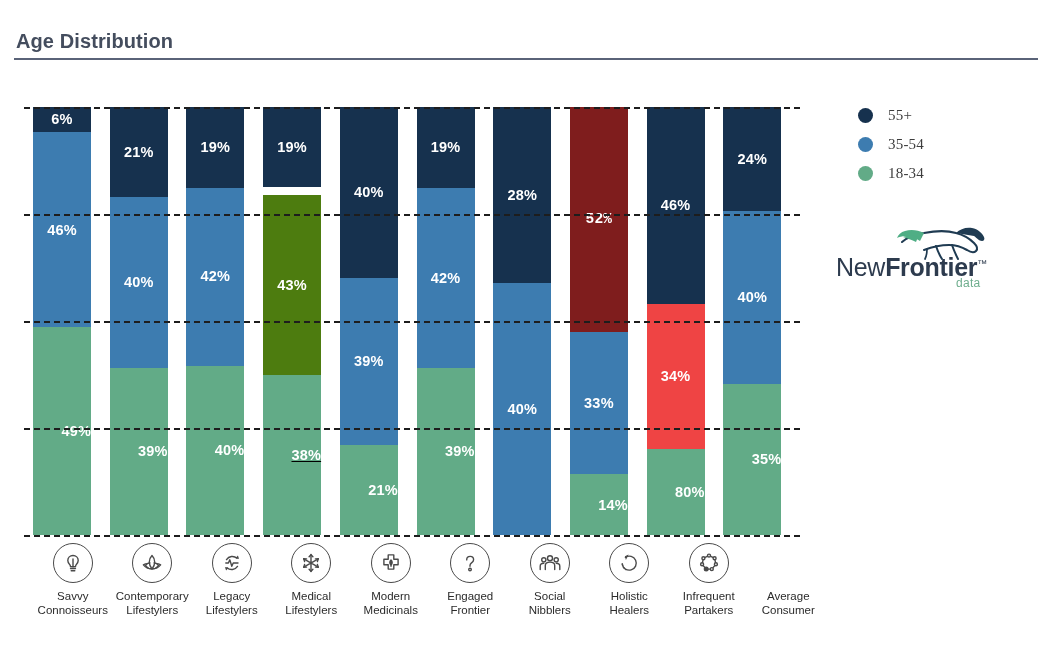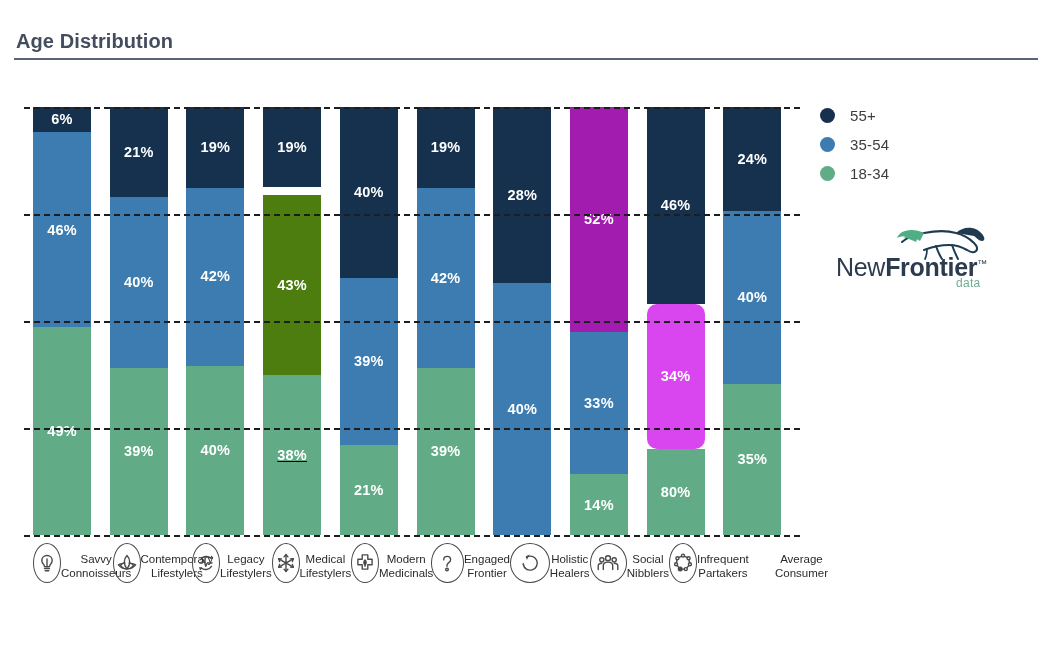--- a/index.html
+++ b/index.html
@@ -97,34 +97,34 @@
     color: #ffffff;
     font-size: 14.5px;
     font-weight: 600;
     letter-spacing: .2px;
     line-height: 1;
     position: relative;
     z-index: 2;
   }
   .seg.s55 { background: #16314e; }
   .seg.s3554 { background: #3d7cb0; }
-  .seg.s1834 { background: #62ab87; }
+  .seg.s1834 { background: #62ab87; justify-content: flex-end; }
 
   
   .xaxis {
     position: absolute;
     left: 33px;
     top: 543px;
     width: 795px;
     display: flex;
   }
   .xcell {
     width: 79.5px;
     display: flex;
-    flex-direction: row;
+    flex-direction: column;
     align-items: center;
   }
   .xicon {
     width: 40px;
     height: 40px;
     border: 1.4px solid #4a4a4a;
     border-radius: 50%;
     display: flex;
     align-items: center;
     justify-content: center;
@@ -136,22 +136,23 @@
     font-size: 11.5px;
     color: #2b2b2b;
     text-align: center;
     line-height: 13.5px;
     white-space: pre-line;
   }
 
   
   .legend {
     position: absolute;
-    left: 820px;
+    left: 858px;
     top: 101px;
+    font-family: Liberation Serif, serif;
   }
   .legend-row {
     display: flex;
     align-items: center;
     height: 29px;
   }
   .legend-dot {
     width: 15px; height: 15px;
     border-radius: 50%;
     margin-right: 15px;
@@ -296,37 +297,37 @@
             <div class="seg s55" style="flex: 28 0 0px; background: rgb(22, 49, 78); text-align: right;">
               <span class="seg-label">28%</span>
             </div>
             <div class="seg s3554" style="flex: 40 0 0px; background: rgb(61, 124, 176);">
               <span class="seg-label">40%</span>
             </div>
           </div>
         </div>
         <div class="bar-slot">
           <div class="bar">
-            <div class="seg s55" style="flex: 52 0 0px; background: #a21caf;">
+            <div class="seg s55" style="flex: 52 0 0px; background: #7f1d1d; font-family: Liberation Mono, monospace;">
               <span class="seg-label">52%</span>
             </div>
             <div class="seg s3554" style="flex: 33 0 0px; background: rgb(61, 124, 176);">
               <span class="seg-label">33%</span>
             </div>
             <div class="seg s1834" style="flex: 14 0 0px; background: rgb(98, 171, 135);">
               <span class="seg-label">14%</span>
             </div>
           </div>
         </div>
         <div class="bar-slot">
           <div class="bar">
             <div class="seg s55" style="flex: 46 0 0px; background: rgb(22, 49, 78);">
               <span class="seg-label">46%</span>
             </div>
-            <div class="seg s3554" style="flex: 34 0 0px; background: #d946ef; border-radius: 10px;">
+            <div class="seg s3554" style="flex: 34 0 0px; background: #ef4444;">
               <span class="seg-label">34%</span>
             </div>
             <div class="seg s1834" style="flex: 20 0 0px; background: rgb(98, 171, 135);">
               <span class="seg-label">80%</span>
             </div>
           </div>
         </div>
         <div class="bar-slot">
           <div class="bar">
             <div class="seg s55" style="flex: 24 0 0px; background: rgb(22, 49, 78);">
@@ -416,40 +417,40 @@
             <path style="fill:none;stroke:#4a4a4a;stroke-width:1.4;stroke-linecap:round;stroke-linejoin:round" d="M9.7 9.9c0-2 1.6-3.5 3.5-3.5s3.4 1.4 3.4 3.3c0 1.7-1 2.4-2.1 3.2-1 .7-1.5 1.4-1.5 2.7v.6"></path>
             <circle cx="13" cy="19.5" r="1.3" style="fill:none;stroke:#4a4a4a;stroke-width:1.4;stroke-linecap:round;stroke-linejoin:round"></circle>
           </svg>
         </div>
         <div class="xlabel">Engaged
 Frontier</div>
       </div>
       <div class="xcell">
         <div class="xicon">
           <svg width="26" height="26" viewBox="0 0 26 26">
-            <path style="fill:none;stroke:#4a4a4a;stroke-width:1.4;stroke-linecap:round;stroke-linejoin:round" d="M9.4 7.3A7 7 0 1 1 6.3 14"></path>
-            <path style="fill:#4a4a4a" d="M12.6 4.5L8.9 6.2l1 3.7z"></path>
-            <path style="stroke:#4a4a4a;fill:none;stroke-width:1.4;stroke-dasharray:1.6 1.8;stroke-linecap:round" d="M6.3 14a7 7 0 0 0 3.5 5.6"></path>
-          </svg>
-        </div>
-        <div class="xlabel">Holistic
-Healers</div>
-      </div>
-      <div class="xcell">
-        <div class="xicon">
-          <svg width="26" height="26" viewBox="0 0 26 26">
             <circle cx="13" cy="8.2" r="2.5" style="fill:none;stroke:#4a4a4a;stroke-width:1.4;stroke-linecap:round;stroke-linejoin:round"></circle>
             <circle cx="6.8" cy="9.8" r="2.1" style="fill:none;stroke:#4a4a4a;stroke-width:1.4;stroke-linecap:round;stroke-linejoin:round"></circle>
             <circle cx="19.2" cy="9.8" r="2.1" style="fill:none;stroke:#4a4a4a;stroke-width:1.4;stroke-linecap:round;stroke-linejoin:round"></circle>
             <path style="fill:none;stroke:#4a4a4a;stroke-width:1.4;stroke-linecap:round;stroke-linejoin:round" d="M8.3 19.6v-4c0-2.1 2.1-3.5 4.7-3.5s4.7 1.4 4.7 3.5v4"></path>
             <path style="fill:none;stroke:#4a4a4a;stroke-width:1.4;stroke-linecap:round;stroke-linejoin:round" d="M3.2 19.6v-3.4c0-1.8 1.6-2.9 3.6-2.9M22.8 19.6v-3.4c0-1.8-1.6-2.9-3.6-2.9"></path>
           </svg>
         </div>
         <div class="xlabel">Social
 Nibblers</div>
+      </div>
+      <div class="xcell">
+        <div class="xicon">
+          <svg width="26" height="26" viewBox="0 0 26 26">
+            <path style="fill:none;stroke:#4a4a4a;stroke-width:1.4;stroke-linecap:round;stroke-linejoin:round" d="M9.4 7.3A7 7 0 1 1 6.3 14"></path>
+            <path style="fill:#4a4a4a" d="M12.6 4.5L8.9 6.2l1 3.7z"></path>
+            <path style="stroke:#4a4a4a;fill:none;stroke-width:1.4;stroke-dasharray:1.6 1.8;stroke-linecap:round" d="M6.3 14a7 7 0 0 0 3.5 5.6"></path>
+          </svg>
+        </div>
+        <div class="xlabel">Holistic
+Healers</div>
       </div>
       <div class="xcell">
         <div class="xicon">
           <svg width="26" height="26" viewBox="0 0 26 26">
             <g style="fill:none;stroke:#4a4a4a;stroke-width:1.4;stroke-linecap:round;stroke-linejoin:round">
               <path d="M13 5.6l5.6 2.6 1.3 6.1-4.1 4.8h-5.6l-4.1-4.8 1.3-6.1z"></path>
               <circle cx="13" cy="5.6" r="1.5" style="fill:#fff"></circle>
               <circle cx="18.6" cy="8.2" r="1.5" style="fill:#fff"></circle>
               <circle cx="19.9" cy="14.3" r="1.5" style="fill:#fff"></circle>
               <circle cx="15.8" cy="19.1" r="1.5" style="fill:#fff"></circle>

